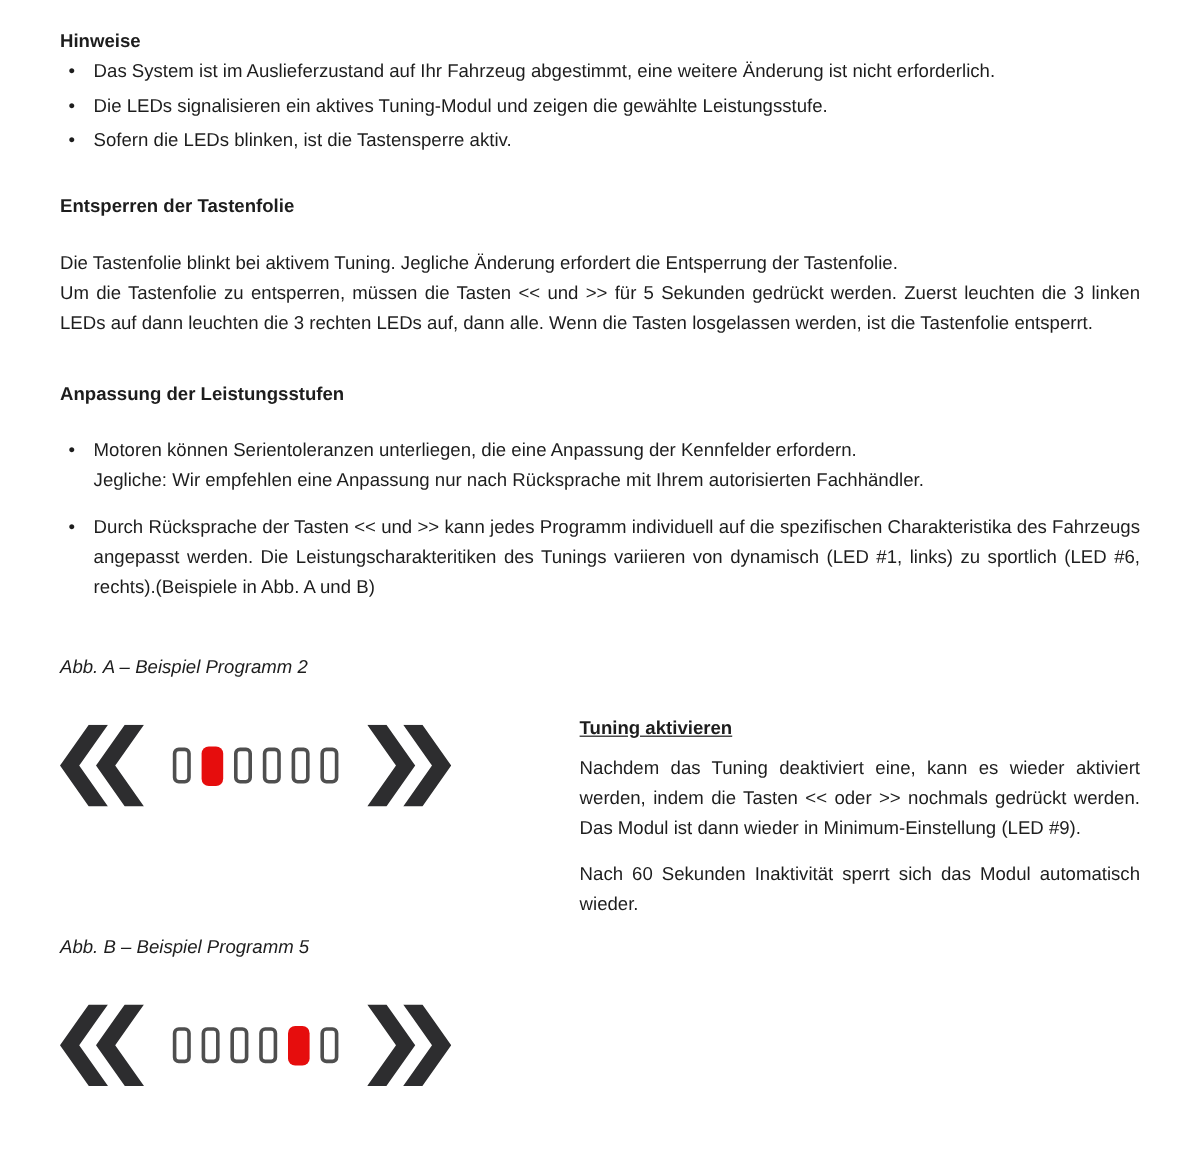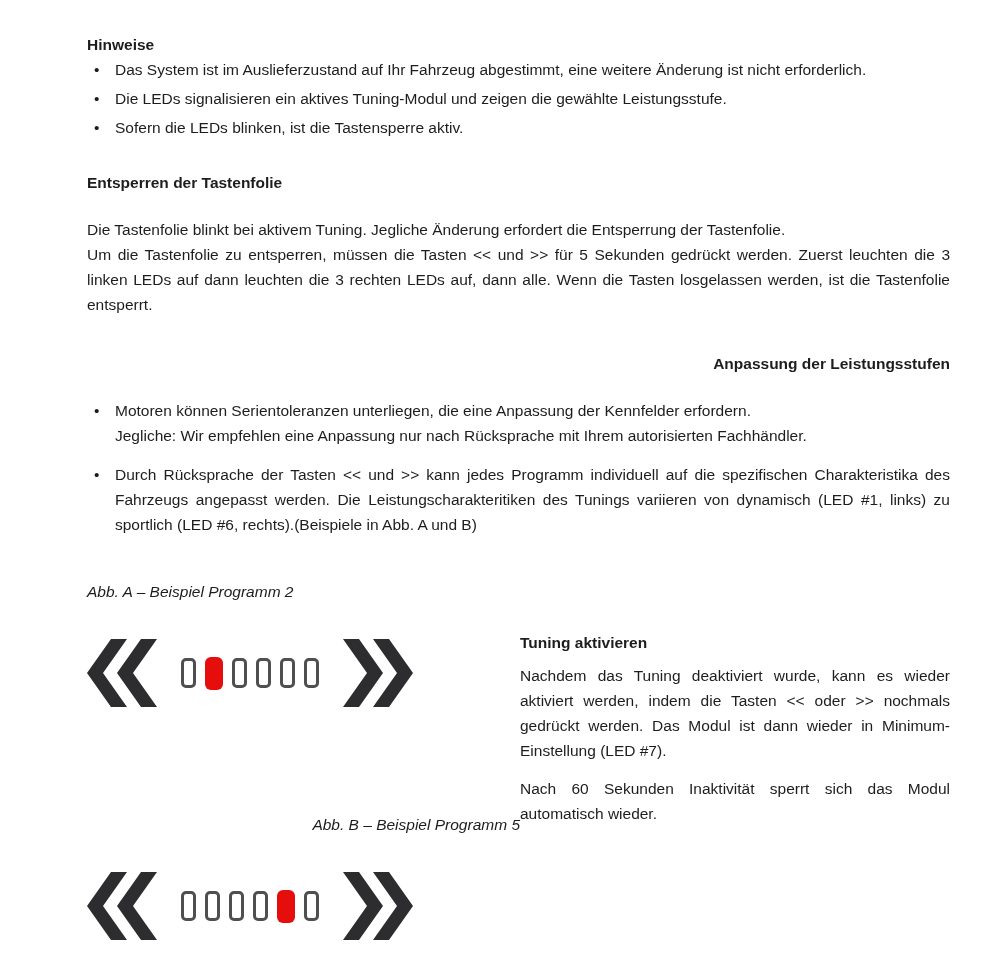--- a/index.html
+++ b/index.html
@@ -5,66 +5,66 @@
   * { margin:0; padding:0; box-sizing:border-box; }
   html,body { background:#fff; }
   body {
     width:1000px; height:975px;
     font-family:"Liberation Sans", sans-serif;
     font-size:15.5px; line-height:25px;
     color:var(--text-color,#1d1d1d);
     background:var(--page-bg,#ffffff);
     overflow:hidden;
   }
-  .page { padding:32px 50px 0 50px;margin-left:37px; }
+  .page { padding:22px 50px 0 50px; }
 
   .h { font-weight:bold; }
 
   
   .bullet { display:flex; margin-bottom:4px; }
   .bullet .dot { flex:none; width:28px; padding-left:7px; }
   .bullet .btxt { flex:1; text-align:justify; }
 
   .just { text-align:justify; }
   .b { font-weight:normal; }
 
   #entsperren-title { margin-top:30px; }
   #entsperren-para { margin-top:22px; }
-  #anpassung-title { margin-top:34px;text-align:right; }
+  #anpassung-title { margin-top:34px; }
   #anpassung-bullets { margin-top:22px; }
   #anpassung-bullets .bullet + .bullet { margin-top:14px; }
 
   
   .twocol { display:flex; margin-top:42px; }
   .col-left { width:433px; flex:none;font-style:italic; }
   .col-right { flex:1; padding-top:33px; }
 
   .figlabel { }
   .figure { display:flex; align-items:center; margin-top:26px; height:86px; }
-  #figure-b-label { margin-top:96px;text-align:right; }
+  #figure-b-label { margin-top:96px; }
 
   .chev { display:block; flex:none; }
   .chev polygon { fill:var(--chevron-color,#2d2d2f); }
 
   .leds { display:flex; align-items:center; gap:9px; margin:0 24px; }
   .led {
     width:15px; height:30px;
     border:3.5px solid var(--led-border,#4f4f4f);
     border-radius:5px; background:#fff;
   }
   .led.on {
     width:18px; height:33px;
     border:none; border-radius:6px;
     background:var(--accent-red,#e60d0d);
   }
 
   .col-right .rh { font-weight:bold; }
   .col-right .p { margin-top:8px; text-align:justify; }
   .col-right .p2 { margin-top:13px; text-align:justify; }
-  #aktivieren-title { margin-top:18px; }
+  #aktivieren-title { margin-top:18px;text-decoration:underline; }
 </style>
 </head>
 <body>
 
 <div class="page">
 
   <div class="h">Hinweise</div>
   <div id="hinweise-bullets">
     <div class="bullet">
       <span class="dot">•</span>
@@ -137,18 +137,18 @@
         <svg class="chev" width="70" height="68" viewBox="0 0 70 68">
           <polygon points="0,0 16,0 40,34 16,68 0,68 24,34"></polygon>
           <polygon points="30,0 46,0 70,34 46,68 30,68 54,34"></polygon>
         </svg>
       </div>
     </div>
 
     <div class="col-right">
 
       <div id="aktivieren-title" class="rh">Tuning aktivieren</div>
-      <div class="p"><span>Nachdem das Tuning deaktiviert wurde, kann es wieder aktiviert werden, indem die </span><span class="b">Tasten &lt;&lt; oder &gt;&gt;</span><span> nochmals gedrückt werden. Das Modul ist dann wieder in Minimum-Einstellung (LED #7).</span></div>
+      <div class="p"><span>Nachdem das Tuning deaktiviert eine, kann es wieder aktiviert werden, indem die </span><span class="b">Tasten &lt;&lt; oder &gt;&gt;</span><span> nochmals gedrückt werden. Das Modul ist dann wieder in Minimum-Einstellung (LED #9).</span></div>
       <div class="p2"><span>Nach 60 Sekunden Inaktivität sperrt sich das Modul automatisch wieder.</span></div>
     </div>
 
   </div>
 </div>
 
 </body></html>

